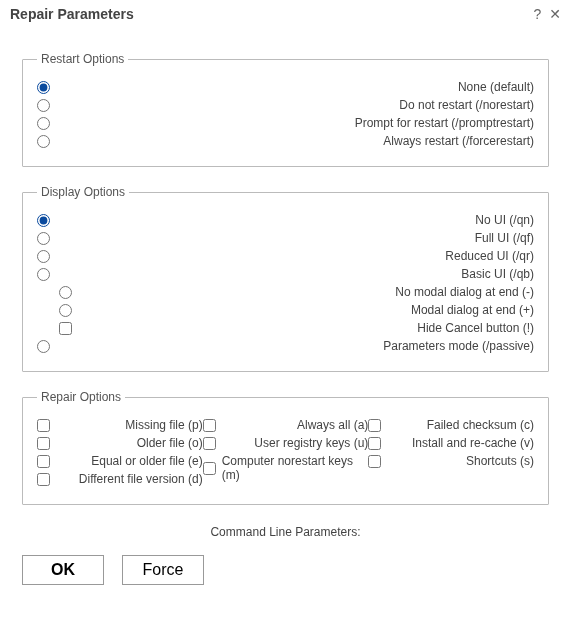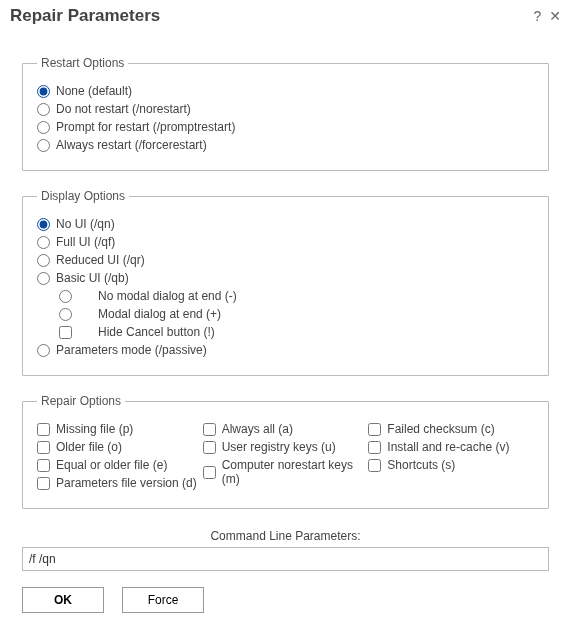--- a/index.html
+++ b/index.html
@@ -13,21 +13,21 @@
     width: 571px;
   }
   .dialog { width: 571px; }
   .titlebar {
     display: flex;
     align-items: center;
     padding: 6px 10px 4px 10px;
   }
   .titlebar .title {
     font-weight: 600;
-    font-size: 17px;
+    font-size: 14px;
     color: #444;
     flex: 1;
   }
   .titlebar .icon-btn {
     color: #666;
     font-size: 14px;
     margin-left: 8px;
     cursor: pointer;
     line-height: 1;
   }
@@ -41,20 +41,21 @@
   legend {
     color: #555;
     padding: 0 4px;
     font-size: 12px;
     margin-top: 45px;
   }
   .radio-row, .check-row {
     display: flex;
     align-items: center;
     margin: 4px 0;
+    justify-content: space-between;
   }
   .radio-row input, .check-row input { margin: 0 6px 0 0; }
   .sub { margin-left: 22px; gap: 20px; }
   .repair-grid {
     display: grid;
     grid-template-columns: 1fr 1fr 1fr;
     column-gap: 0;
   }
   .repair-grid .check-row { margin: 4px 0; }
   .cmd-block { margin-top: 20px; }
@@ -67,21 +68,21 @@
     font-size: 12px;
     color: #333;
   }
   .btn-row { margin-top: 16px; display: flex; gap: 18px; }
   .btn {
     border: 1px solid #999;
     background: #fff;
     padding: 5px 0;
     width: 82px;
     font-family: inherit;
-    font-size: 12px;
+    font-size: 16px;
     cursor: pointer;
     text-align: center;
   }
   .btn.primary { font-weight: 700; }
   input[type=radio], input[type=checkbox] { accent-color: #0a4a9e; }
   label { color: #444; }
 </style>
 </head>
 <body>
 
@@ -161,21 +162,21 @@
           <div class="check-row">
               <input type="checkbox" style="">
               <label>Older file (o)</label>
             </div>
           <div class="check-row">
               <input type="checkbox" style="">
               <label>Equal or older file (e)</label>
             </div>
           <div class="check-row">
               <input type="checkbox" style="">
-              <label>Parameters file version (d)</label>
+              <label>Different file version (d)</label>
             </div>
         </div>
         <div>
           <div class="check-row">
               <input type="checkbox" style="">
               <label>Always all (a)</label>
             </div>
           <div class="check-row">
               <input type="checkbox" style="">
               <label>User registry keys (u)</label>
@@ -197,21 +198,20 @@
           <div class="check-row">
               <input type="checkbox" style="">
               <label>Shortcuts (s)</label>
             </div>
         </div>
       </div>
     </fieldset>
 
     <div class="cmd-block">
       <label class="cmd-label">Command Line Parameters:</label>
-      <input type="text" class="cmd-input" value="/f /qn" style="">
     </div>
 
     <div class="btn-row">
       <button class="btn primary">OK</button>
       <button class="btn">Force</button>
     </div>
 
   </div>
 </div>
 

